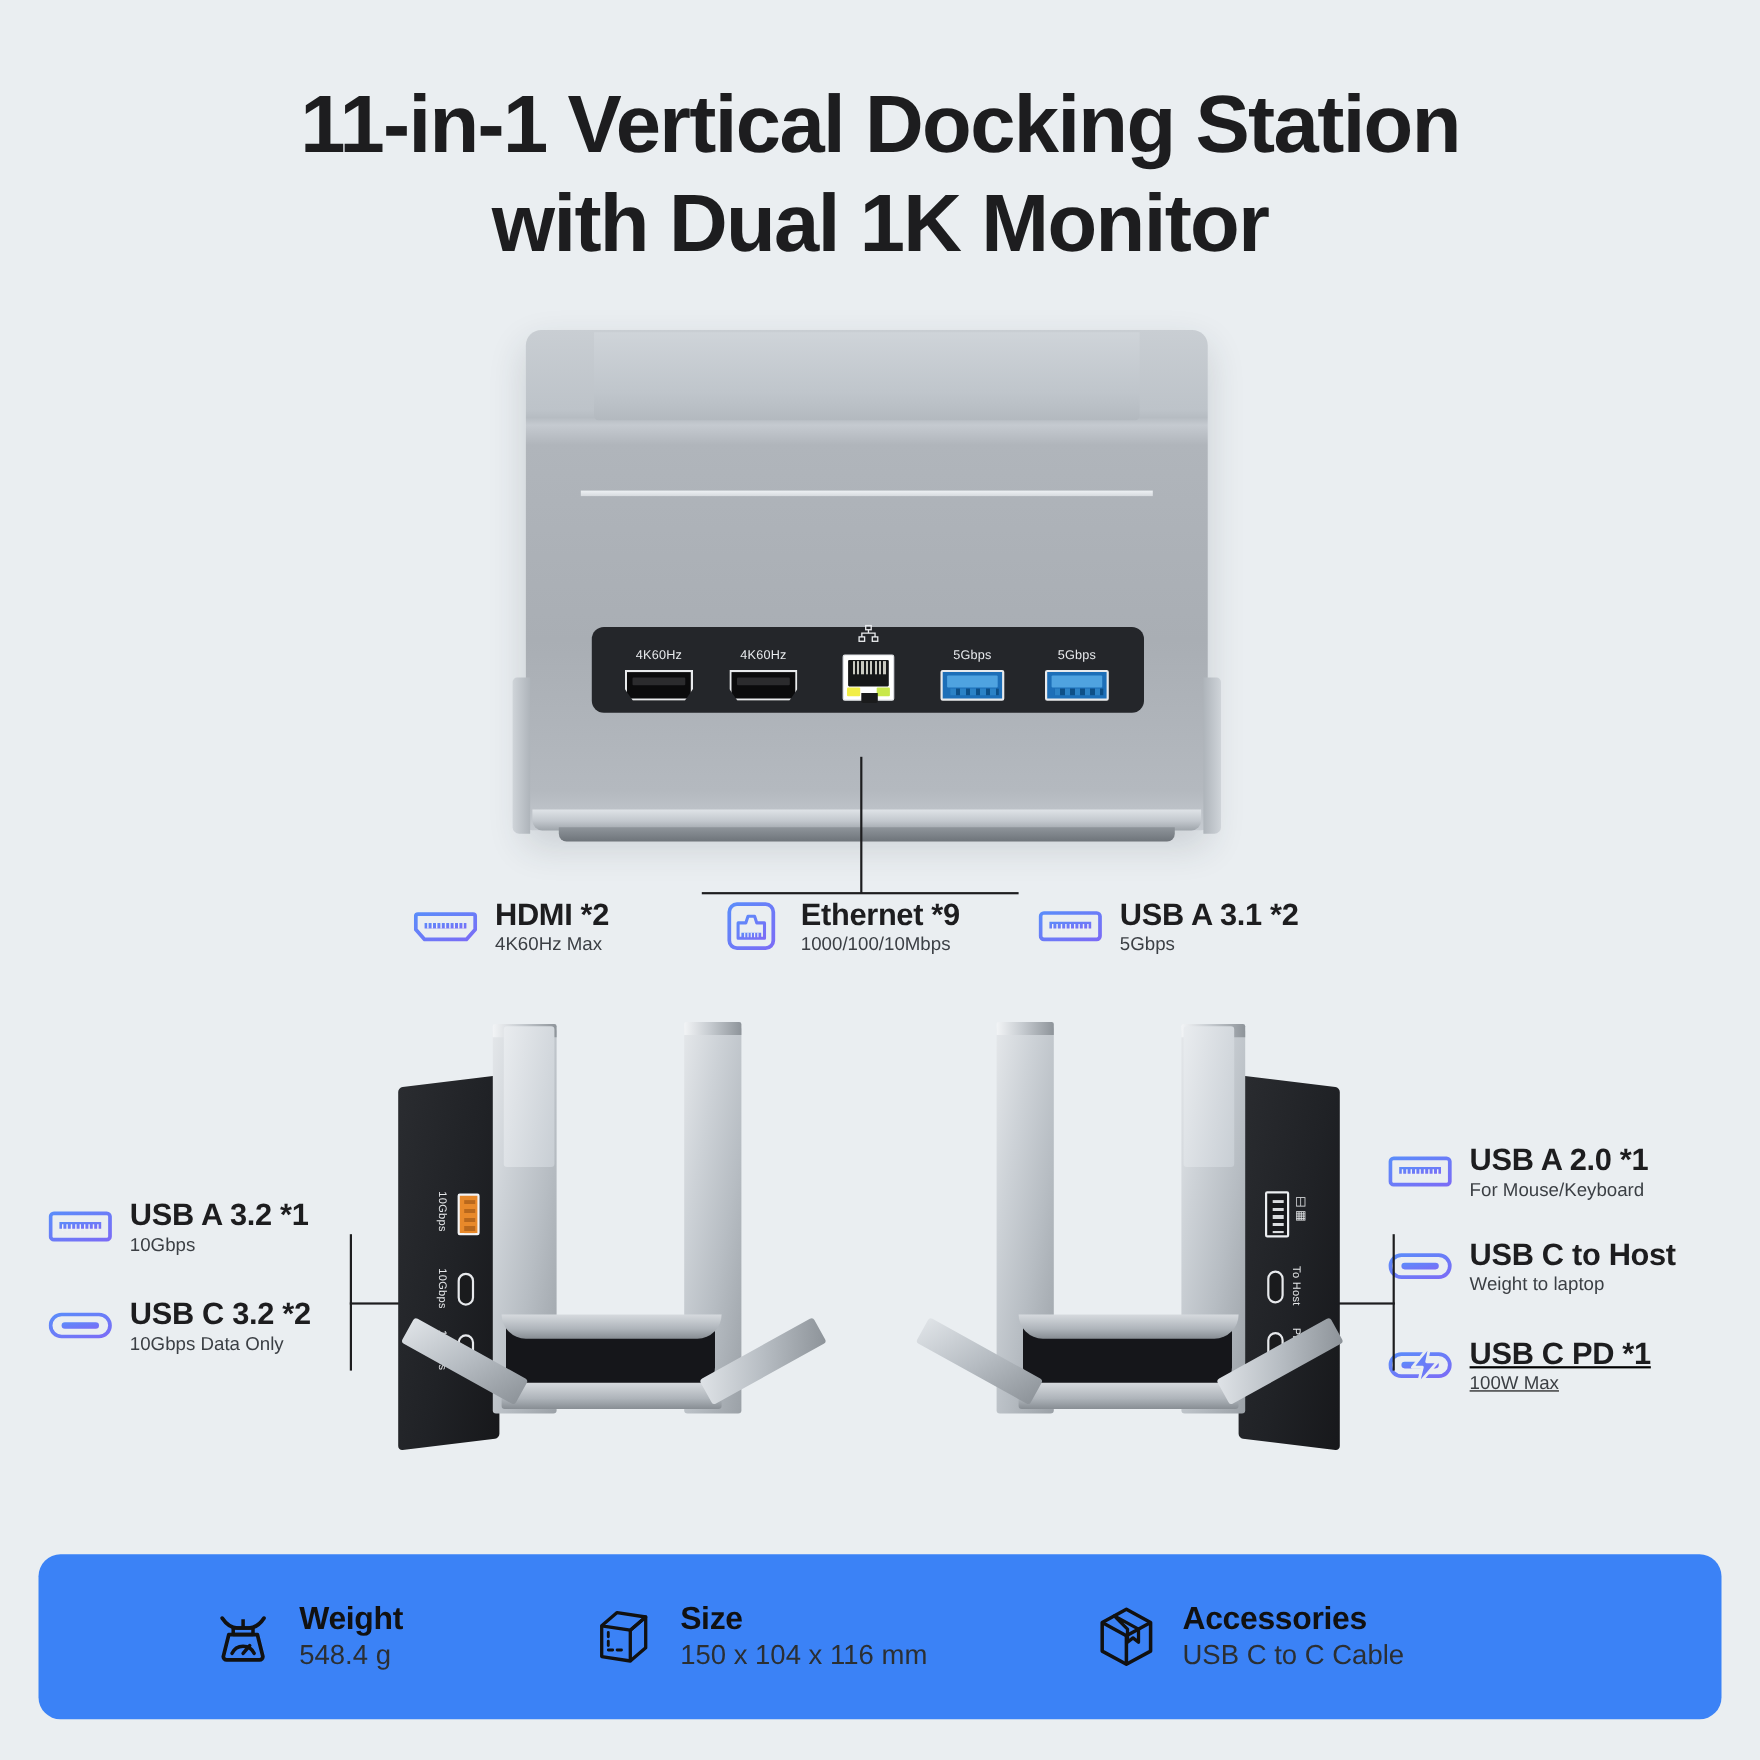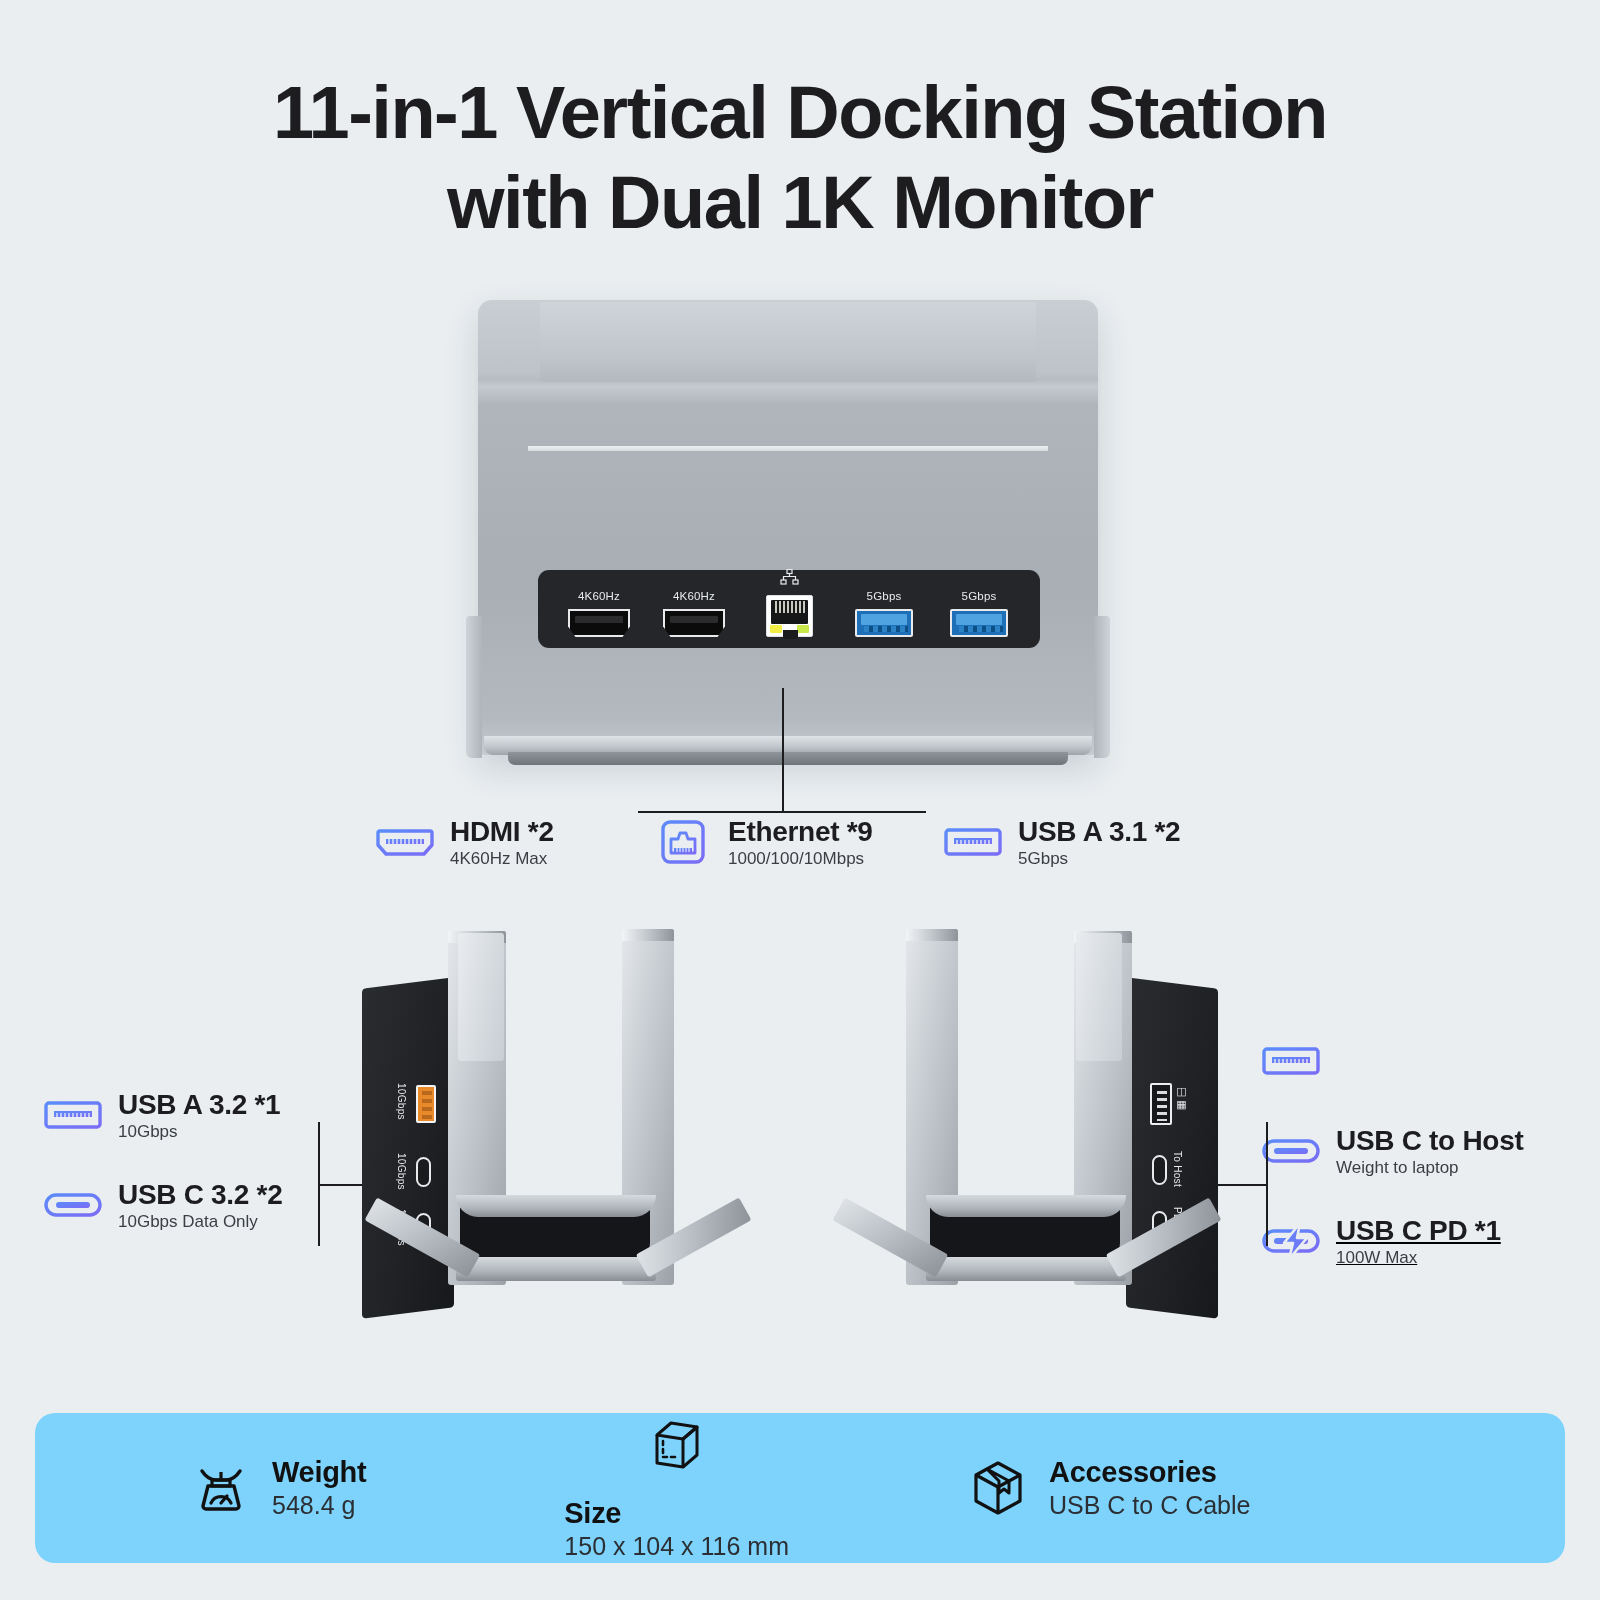--- a/index.html
+++ b/index.html
@@ -155,26 +155,26 @@
   .sv-base {
     position:absolute; background: linear-gradient(180deg,#d6dade,#aeb4ba 60%,#878d93);
     border-radius: 3px;
   }
   .sv-leg { position:absolute; background: linear-gradient(120deg,#dfe3e7,#b7bdc3 50%,#8d9399); border-radius:3px;}
   .sv-notch { position:absolute; background:#15161a; border-radius: 0 0 30px 30px;}
 
   
   .speccard {
     position:absolute; left:35px; top:1413px; width:1530px; height:150px;
-    background:#7dd3fc; border-radius:20px;
-    display:flex; align-items:center;gap:28px;
+    background:#3b82f6; border-radius:20px;
+    display:flex; align-items:center;
   }
   .spec { display:flex; align-items:center; gap: 20px; }
   #sp-weight { margin-left: 155px; }
-  #sp-size { margin-left: 170px; flex-direction: column; }
+  #sp-size { margin-left: 170px; }
   #sp-acc { margin-left: 150px; }
   .spec .sico { width:62px; height:62px; display:flex; align-items:center; justify-content:center; }
   .spec .ttl { font-size:29px; font-weight:700; color:#111; letter-spacing:-.3px; line-height:1.2;}
   .spec .val { font-size:25px; color:#2b2f33; line-height:1.25; white-space:nowrap;}
 </style>
 </head>
 <body>
 
 <div id="page">
 
@@ -338,20 +338,24 @@
   <div class="feat" id="f-usba20">
     <div class="ico">
       <svg width="58" height="32" viewBox="0 0 58 32">
         <rect x="2" y="4" width="54" height="24" rx="3" fill="none" stroke="url(#g3)" stroke-width="3.4"></rect>
         <path d="M10 12 h38 v6 h-38 z" fill="url(#g3)"></path>
         <g stroke="#eef1f6" stroke-width="1.3">
           <path d="M13 14 v6 M17 14 v6 M21 14 v6 M25 14 v6 M29 14 v6 M33 14 v6 M37 14 v6 M41 14 v6 M45 14 v6"></path>
         </g>
       </svg>
     </div>
+    <div class="txt">
+      <div class="ttl">USB A 2.0 *1</div>
+      <div class="sub">For Mouse/Keyboard</div>
+    </div>
   </div>
 
   <div class="feat" id="f-usbchost">
     <div class="ico">
       <svg width="58" height="26" viewBox="0 0 58 26">
         <rect x="2" y="3" width="54" height="20" rx="10" fill="none" stroke="url(#g3)" stroke-width="3.4"></rect>
         <rect x="12" y="10" width="34" height="6" rx="3" fill="url(#g3)"></rect>
       </svg>
     </div>
     <div class="txt">

